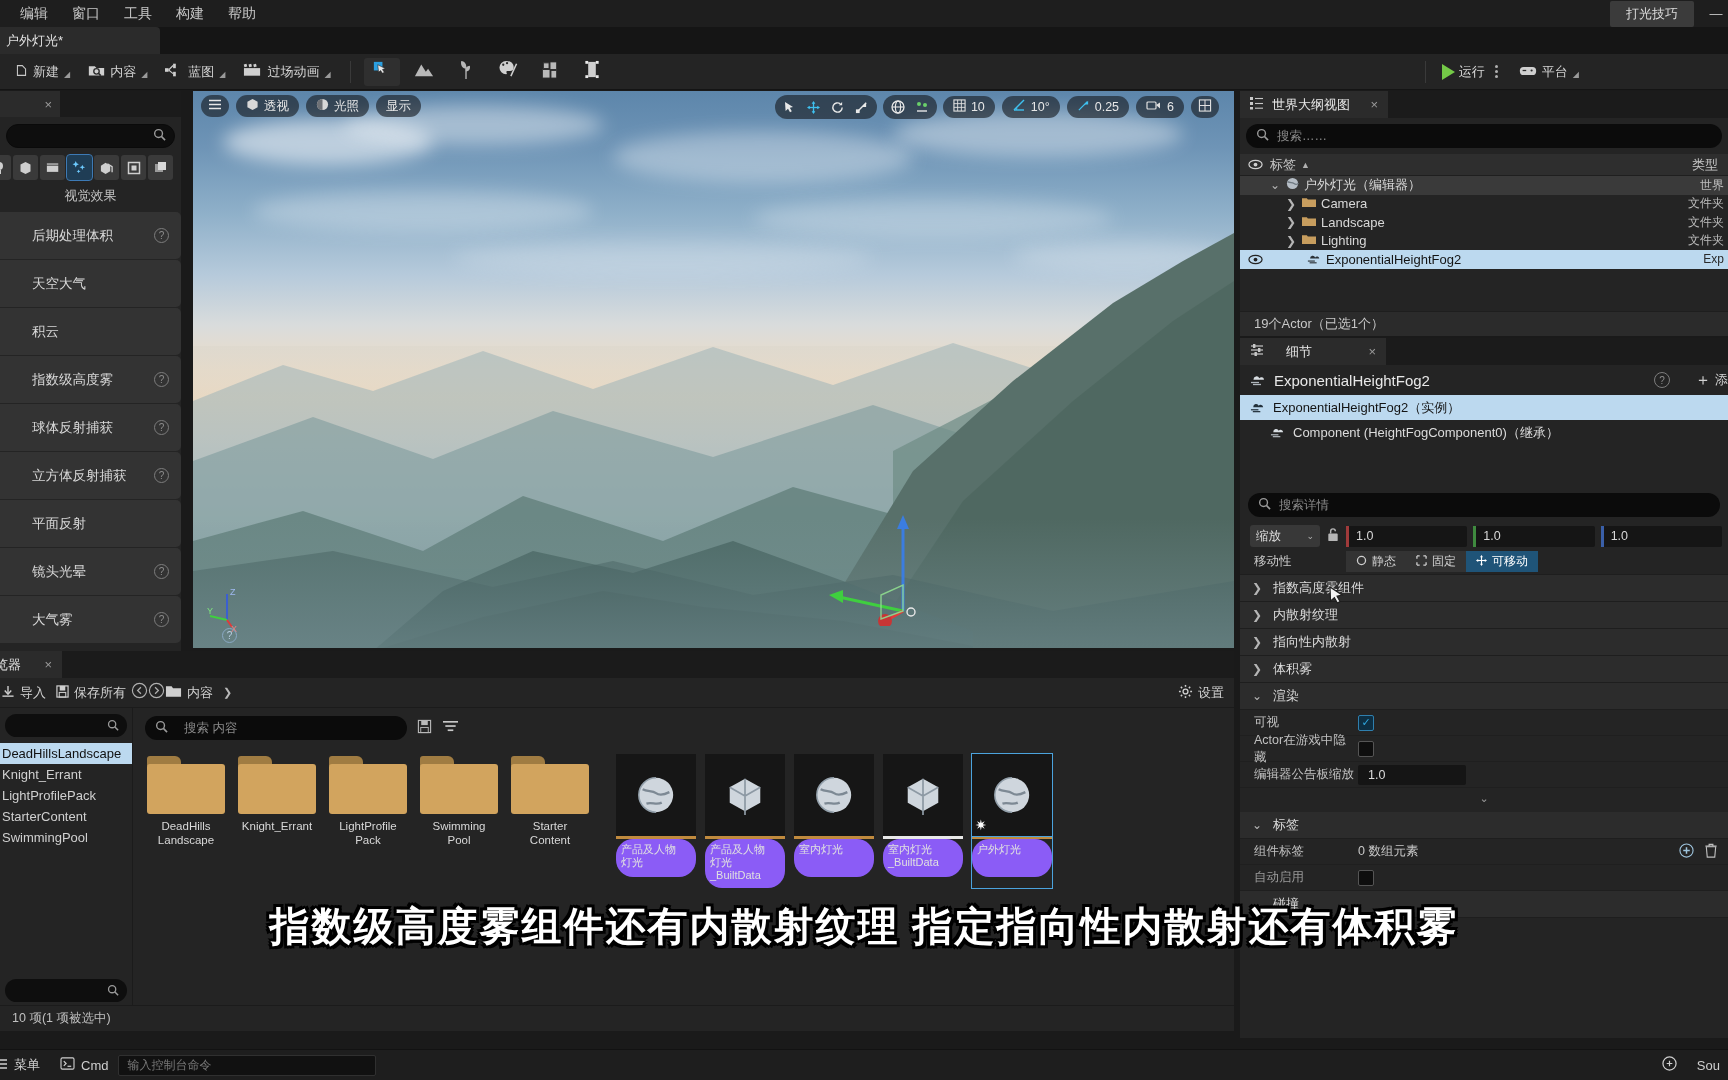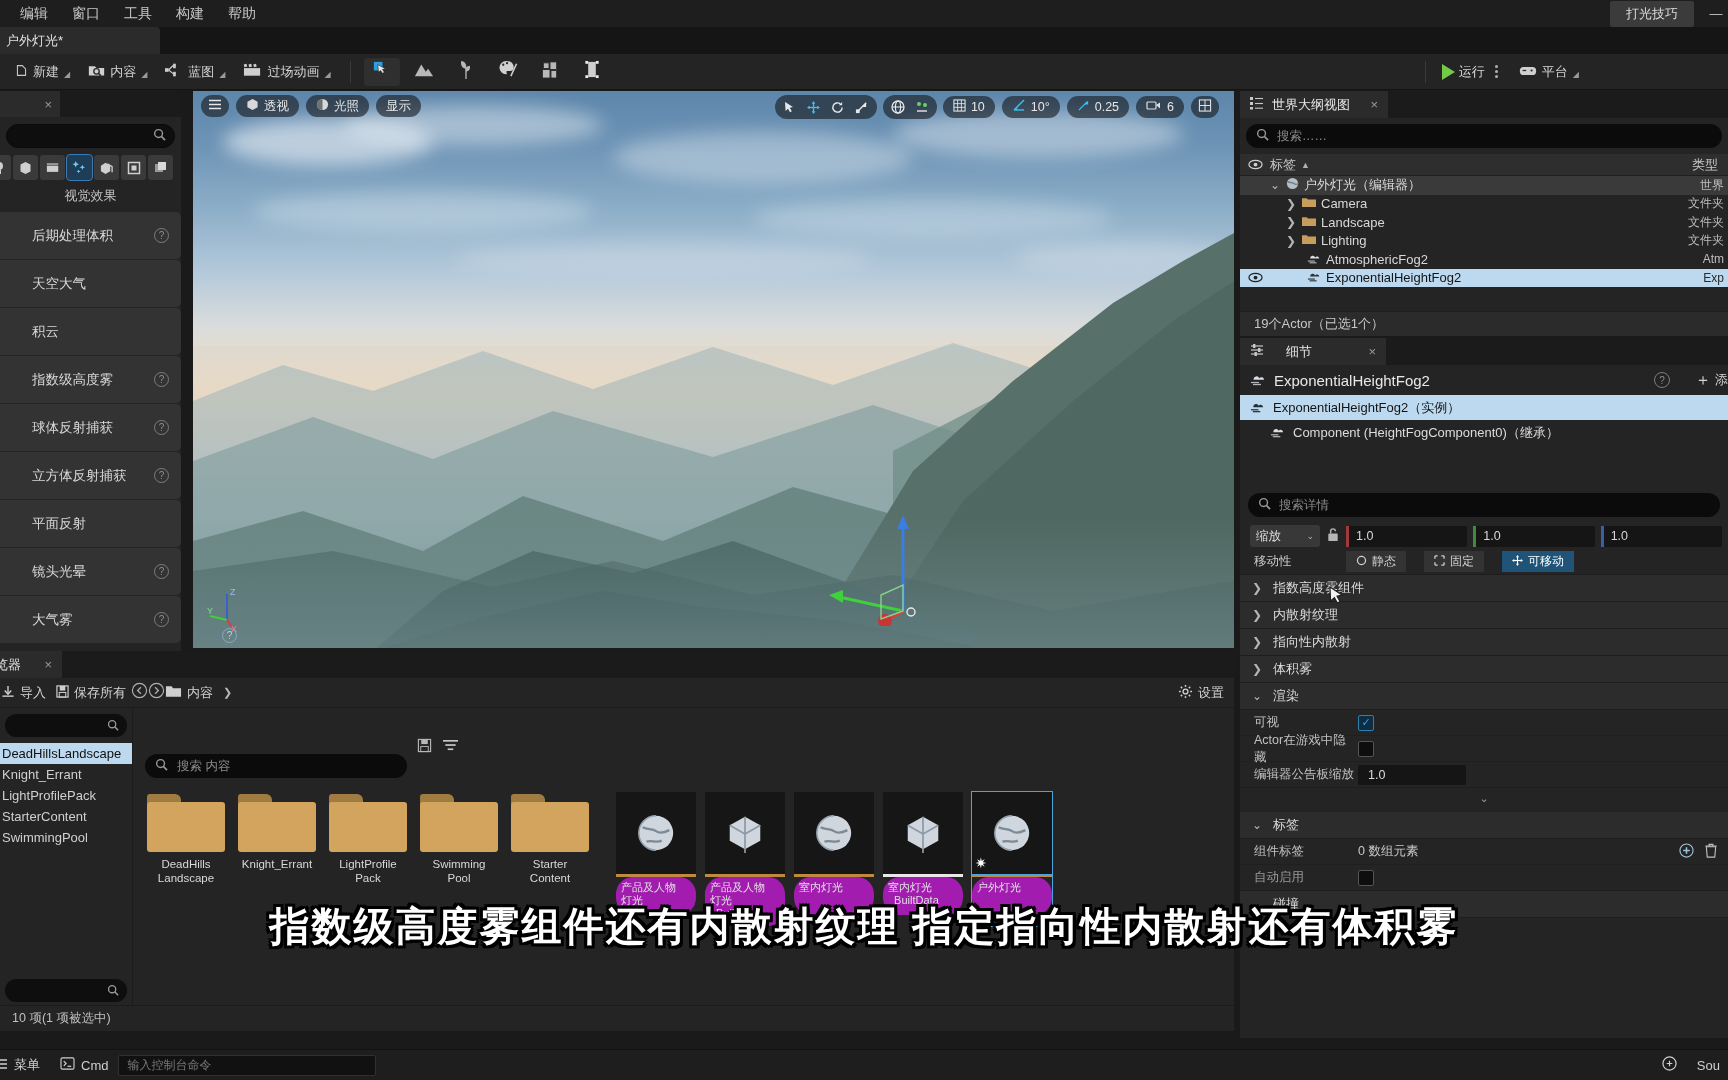--- a/index.html
+++ b/index.html
@@ -85,30 +85,30 @@
   .cb-body { display:flex; height:300px; }
   .cb-tree { width:133px; background:#242424; border-right:1px solid #1b1b1b; position:relative; }
   .tree-search { margin:6px 5px; height:23px; background:#0e0e0e; border-radius:12px; display:flex; align-items:center; padding:0 8px;
      justify-content:flex-end; }
   .tree-row { height:21px; display:flex; align-items:center; font-size:13px; color:#d0d0d0; padding-left:2px; }
   .tree-row.sel { background:#bcd9ef; color:#111; }
   .tree-bottom { position:absolute; bottom:6px; left:5px; right:5px; height:23px; background:#0e0e0e; border-radius:12px;
     display:flex; align-items:center; justify-content:flex-end; padding:0 8px; }
   .cb-main { flex:1; position:relative; }
   .cb-search-row { display:flex; align-items:center; gap:10px; padding:8px 10px 0 12px; }
-  .cb-search { flex:0 0 262px; height:24px; background:#0b0b0b; border-radius:12px; display:flex; align-items:center; padding:0 10px; gap:9px;margin-top:38px; }
+  .cb-search { flex:0 0 262px; height:24px; background:#0b0b0b; border-radius:12px; display:flex; align-items:center; padding:0 10px; gap:16px; }
   .tiles { display:flex; gap:9px; padding:14px 0 0 12px; }
   .tile { width:82px; }
   .folder { width:78px; height:60px; position:relative; margin:0 auto; }
   .folder .tabf { position:absolute; left:0; top:2px; width:34px; height:10px; background:#a07c42; border-radius:3px 6px 0 0; }
   .folder .body { position:absolute; left:0; top:10px; width:78px; height:50px; background:#d2a45e; border-radius:3px; }
   .tile-lbl { text-align:center; font-size:11.5px; color:#d8d8d8; margin-top:5px; line-height:14px; }
   .atile { width:80px; }
   .athumb { width:80px; height:82px; background:#161616; display:flex; align-items:center; justify-content:center; position:relative; }
-  .atile-name { background:#a21caf; padding:4px 17px 6px 5px; font-size:11px; color:#e0e0e0; line-height:13px; min-height:38px;border-radius:17px; }
+  .atile-name { background:#8b5cf6; padding:4px 17px 6px 5px; font-size:11px; color:#e0e0e0; line-height:13px; min-height:38px;border-radius:17px; }
   .atile.sel .athumb { outline:1px solid #4ba3dd; }
   .atile.sel { outline:1px solid #4ba3dd; }
   .abar { height:3px; }
   .cb-status { position:absolute; left:0; bottom:0; width:100%; height:26px; background:#242424;
     display:flex; align-items:center; padding-left:12px; font-size:12.5px; color:#c0c0c0; border-top:1px solid #1b1b1b; }
 
   
   .outliner { position:absolute; left:1240px; top:91px; width:488px; height:245px; background:#242424; }
   .ol-tabbar { height:27px; background:#1b1b1b; display:flex; }
   .ol-tab { width:148px; height:27px; background:#2b2b2b; display:flex; align-items:center; gap:8px; padding:0 10px; font-size:13px; color:#e8e8e8; }
@@ -133,21 +133,21 @@
   .dt-comp-sel { height:25px; background:#bcd9ef; color:#141414; display:flex; align-items:center; gap:8px; padding-left:10px; font-size:13px; }
   .dt-comp { height:25px; display:flex; align-items:center; gap:8px; padding-left:30px; font-size:13px; color:#dcdcdc; }
   .dt-search { margin:10px 8px 6px 8px; height:24px; background:#0b0b0b; border-radius:12px; display:flex; align-items:center; padding:0 10px; gap:8px; }
   .xrow { height:26px; display:flex; align-items:center; gap:6px; padding:0 6px 0 10px; }
   .xsel { width:70px; height:22px; background:#383838; border-radius:3px; display:flex; align-items:center; justify-content:space-between; padding:0 6px; font-size:12.5px; }
   .numf { flex:1; height:21px; background:#151515; border-radius:2px; display:flex; align-items:center; padding-left:10px; font-size:12.5px; color:#d8d8d8; position:relative; }
   .numf::before { content:''; position:absolute; left:0; top:0; bottom:0; width:3px; }
   .numf.r::before { background:#a03a3a; } .numf.g::before { background:#3f8a3f; } .numf.b::before { background:#3a5fa8; }
   .mrow { height:26px; display:flex; align-items:center; border-bottom:1px solid #1e1e1e; }
   .mlab { width:106px; padding-left:14px; font-size:12.5px; color:#c8c8c8; }
-  .segs { display:flex; gap:18px; }
+  .segs { display:flex; gap:0; }
   .seg { height:21px; padding:0 10px; background:#333; display:flex; align-items:center; gap:5px; font-size:12px; color:#d0d0d0; }
   .seg.on { background:#1f5478; color:#fff; }
   .grp { height:27px; display:flex; align-items:center; gap:10px; padding-left:12px; background:#2c2c2c;
     border-bottom:1px solid #1e1e1e; font-size:13px; color:#dcdcdc; }
   .arrow { color:#b5b5b5; font-size:12px; width:11px; display:inline-block; }
   .prow { height:26px; display:flex; align-items:center; border-bottom:1px solid #1f1f1f; }
   .plab { width:118px; padding-left:14px; font-size:12.5px; color:#c0c0c0; }
   .chk { width:16px;height:16px;background:#0e0e0e;border:1px solid #555;border-radius:2px;display:flex;align-items:center;justify-content:center;font-size:11px;color:#2fa8e0; }
   .chk.on { background:#0d2e42; border-color:#2f7fae; }
   .pinp { width:108px; height:20px; background:#151515; border-radius:2px; display:flex; align-items:center; padding-left:10px; font-size:12.5px; }
@@ -931,35 +931,20 @@
         <span style="width:16px"></span>
         <span class="arrow">❯</span>
         <span style="margin:0 5px">
           <svg width="14" height="11" viewBox="0 0 16 12">
               <path d="M0 1h5.5l1.2 1.6H16V11H0z" fill="#c79d5e"></path>
             </svg>
         </span>
         <span>Lighting</span>
         <span class="ol-type">文件夹</span>
       </div>
-      <div class="ol-row">
-        <span class="ol-eye"></span>
-        <span style="width:32px"></span>
-        <span style="margin:0 5px">
-          <svg width="14" height="12" viewBox="0 0 16 13">
-              <path d="M3.5 7a3 3 0 015.8-1.2A2.6 2.6 0 0114 7.2H3.5z" fill="#d8dde2"></path>
-              <g stroke="#b0b6bc" stroke-width="1.3">
-                <line x1="1" y1="10" x2="9" y2="10"></line>
-                <line x1="3" y1="12" x2="11" y2="12"></line>
-              </g>
-            </svg>
-        </span>
-        <span>AtmosphericFog2</span>
-        <span class="ol-type">Atm</span>
-      </div>
       <div class="ol-row sel">
         <span class="ol-eye">
           <svg width="15" height="11" viewBox="0 0 16 11">
               <ellipse cx="8" cy="5.5" rx="7" ry="4.4" fill="none" stroke="#222" stroke-width="1.3"></ellipse>
               <circle cx="8" cy="5.5" r="2" fill="#222"></circle>
             </svg>
         </span>
         <span style="width:32px"></span>
         <span style="margin:0 5px">
           <svg width="14" height="12" viewBox="0 0 16 13">

